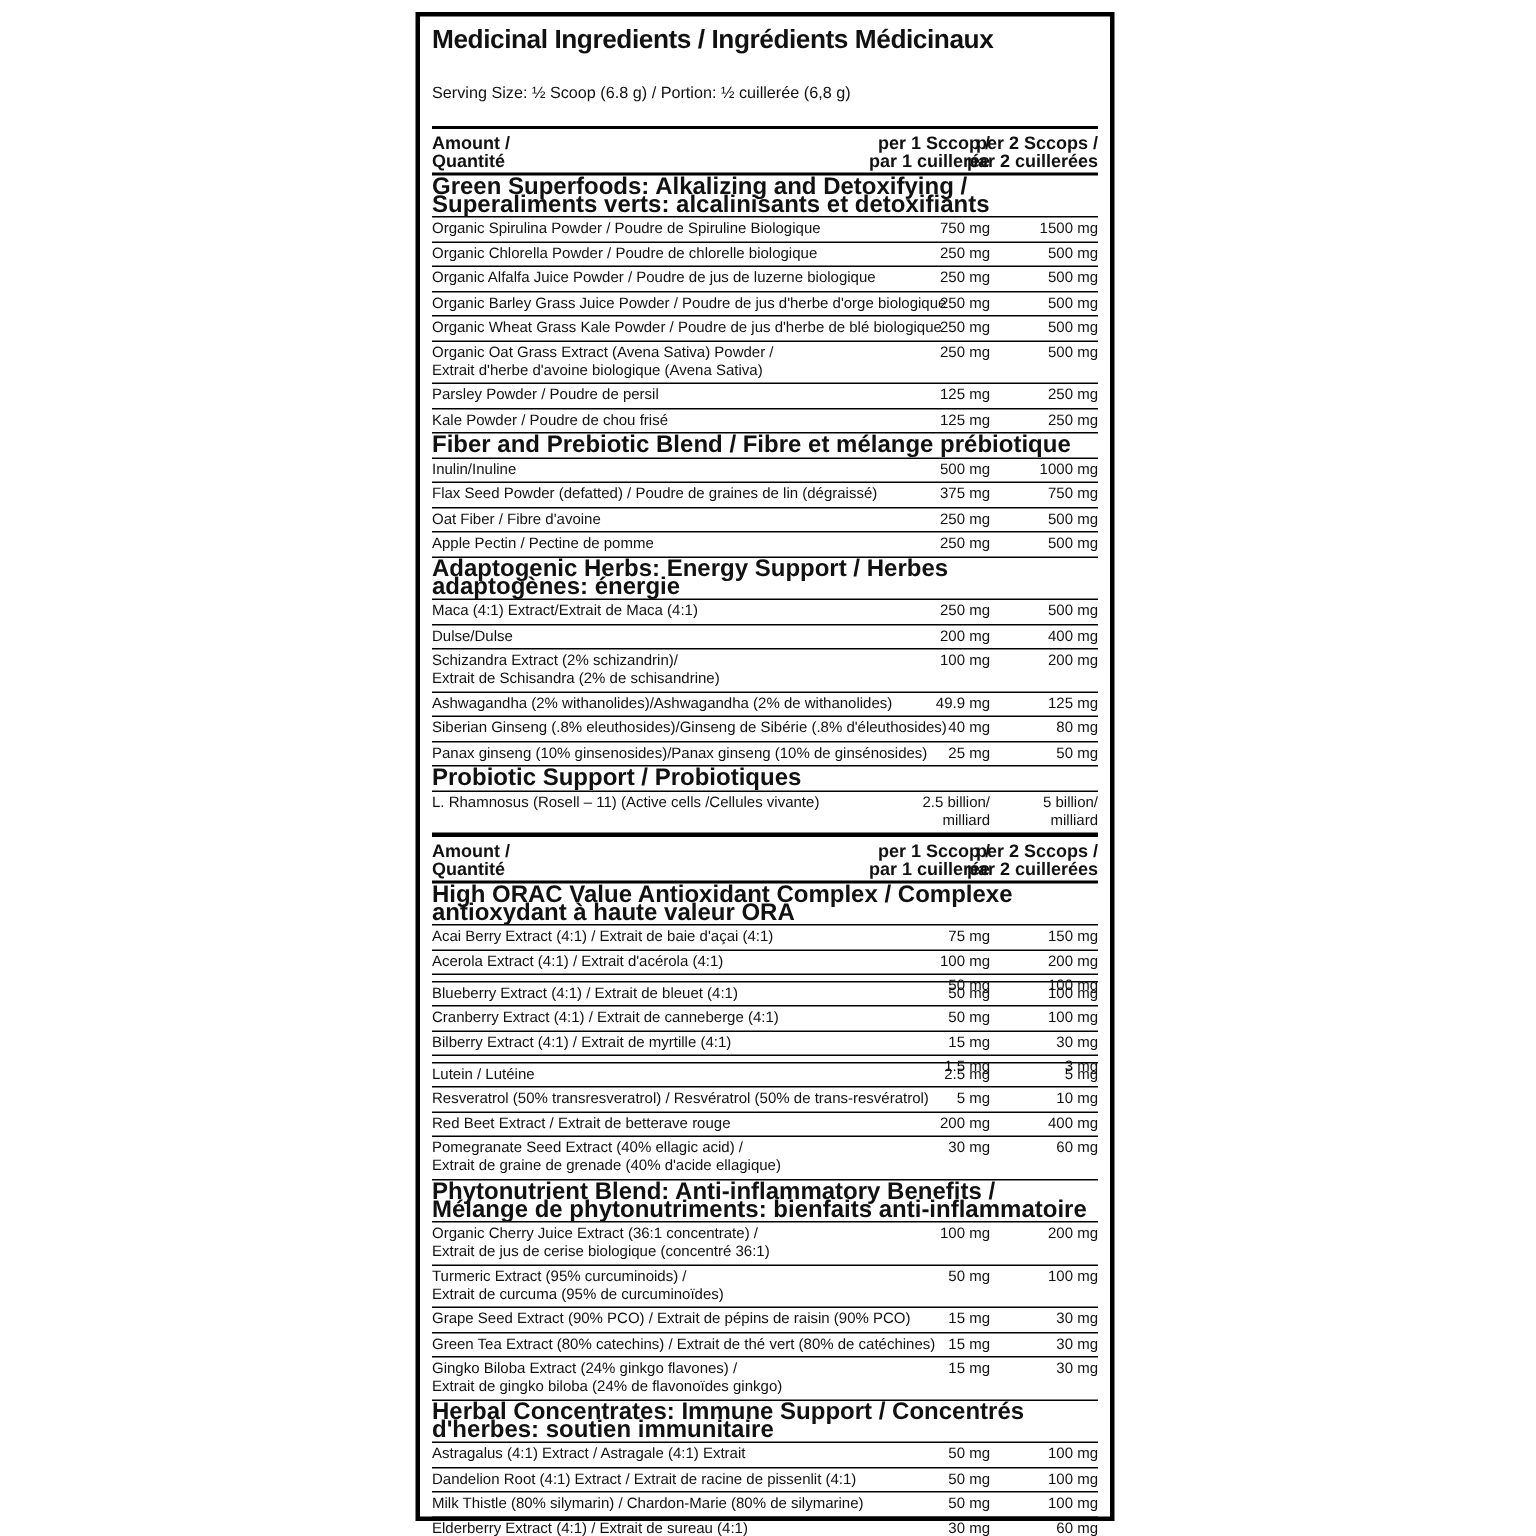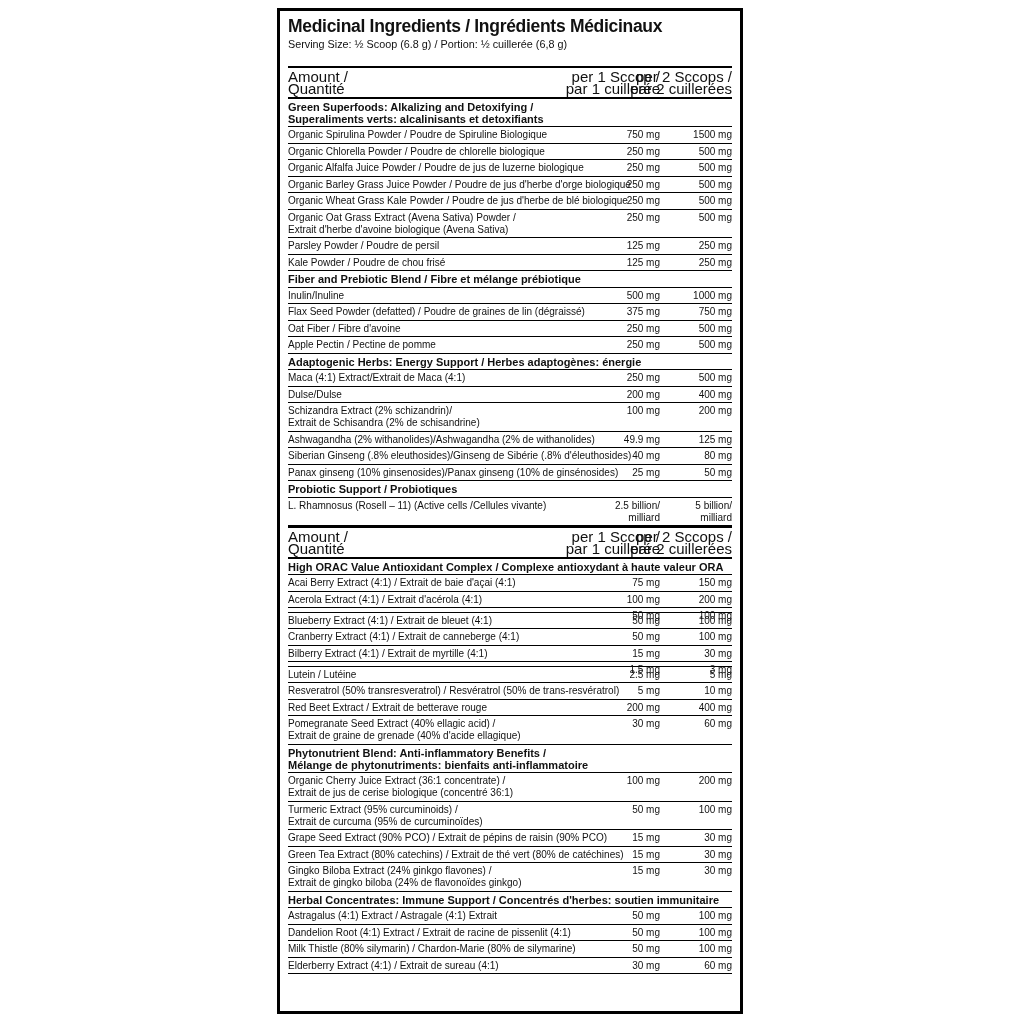--- a/index.html
+++ b/index.html
@@ -31,40 +31,40 @@
   }
   .label-title {
     font-size: 17.5px;
     font-weight: 700;
     letter-spacing: -0.3px;
     line-height: 1.1;
     white-space: nowrap;
   }
   .serving-line {
     font-size: 10.8px;
-    margin-top: 2px;
+    margin-top: 20px;
     margin-bottom: 16px;
   }
   .ingredients-table {
     width: 100%;
   }
   .t-row, .t-section, .t-colheader {
     position: relative;
     padding: 2px 0 1.5px 0;
     border-bottom: 1px solid #000000;
     font-size: 10px;
     line-height: 12px;
   }
   .t-section {
     font-weight: 700;
-    font-size: 11px;
+    font-size: 16px;
   }
   .t-colheader {
-    font-weight: 400;
-    font-size: 15px;
+    font-weight: 700;
+    font-size: 12px;
     border-top: 2.5px solid #000000;
     border-bottom: 2.5px solid #000000;
     padding: 2.5px 0 2px 0;
   }
   .cell.name {
     display: block;
     white-space: pre-line;
   }
   .t-row .cell.name, .t-colheader .cell.name {
     padding-right: 74px;

